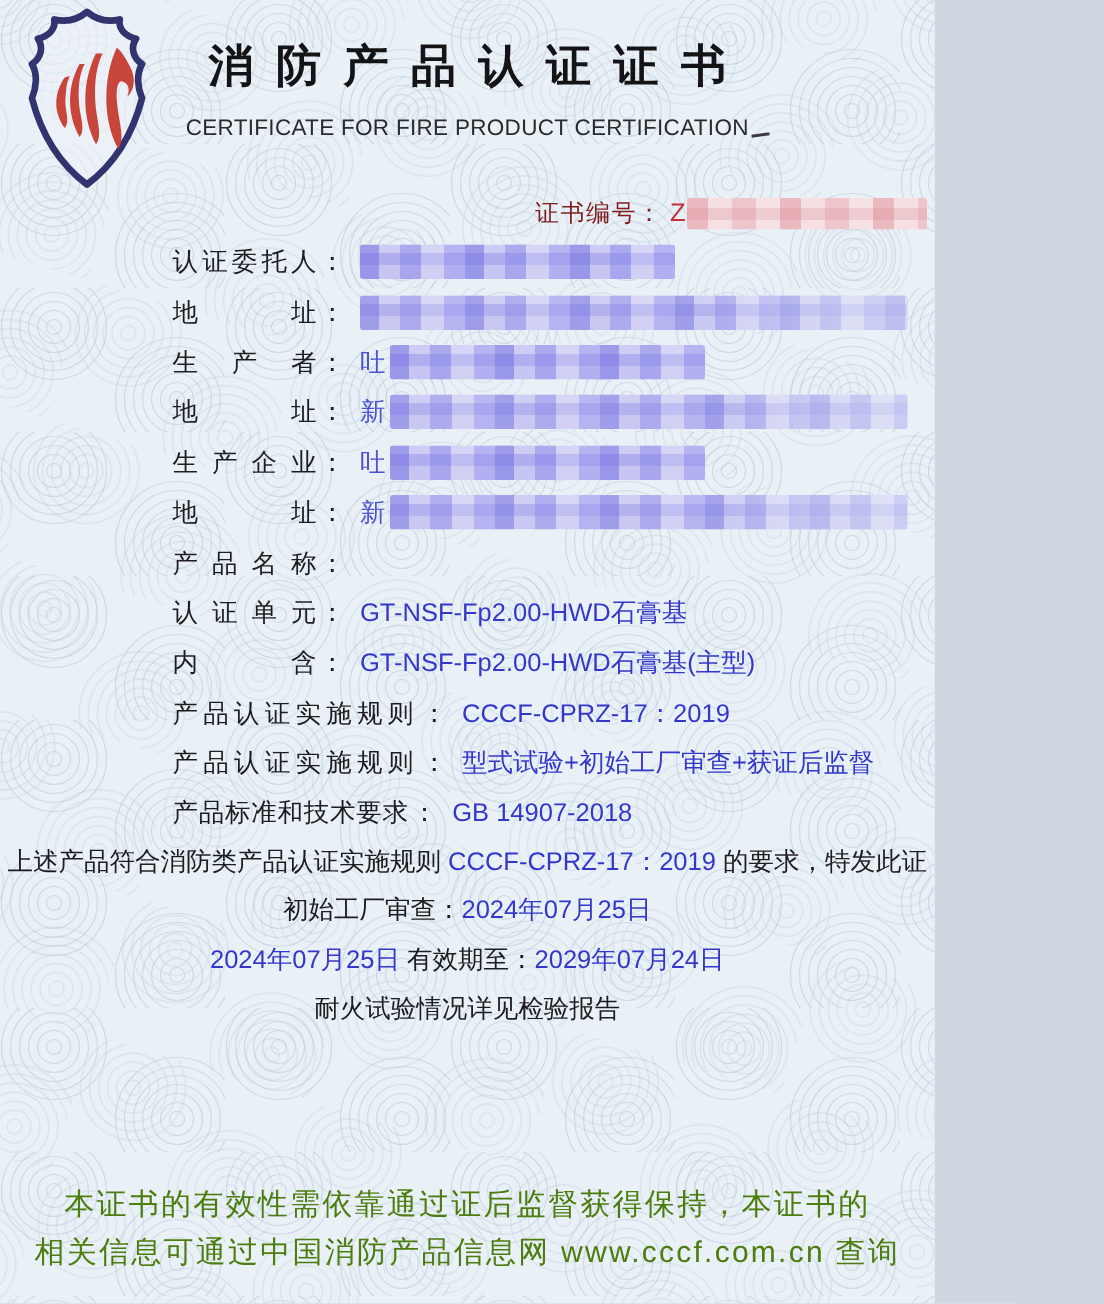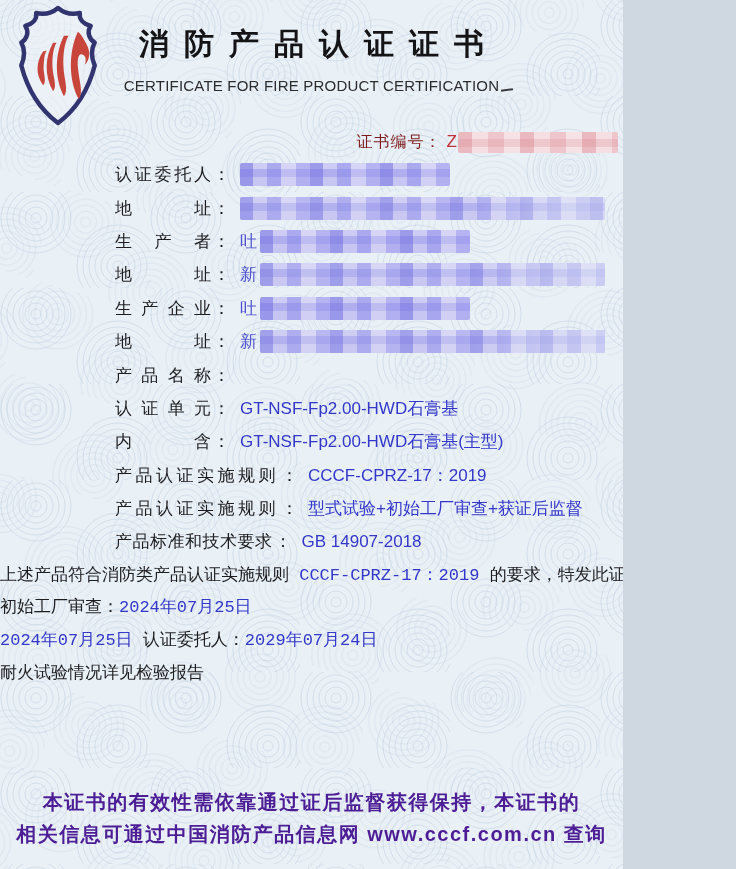--- a/index.html
+++ b/index.html
@@ -49,23 +49,23 @@
     background-image:
       repeating-linear-gradient(90deg, rgba(224,148,158,.48) 0 14px, rgba(255,255,255,.12) 14px 30px,
         rgba(230,168,176,.42) 30px 46px, rgba(255,255,255,.2) 46px 62px),
       repeating-linear-gradient(180deg, rgba(255,255,255,.3) 0 7px, rgba(219,158,167,.25) 7px 15px);
     width:160px;
   }
   .rn{width:210px;}
   .rw{flex:1;margin-right:12px;
       box-shadow:inset -120px 0 60px -30px rgba(233,240,246,.45);}
   .mid{position:absolute;top:558px;left:0;right:0;font-size:17px;}
-  .mid .line{height:32.6px;display:flex;justify-content:flex-start;align-items:center;white-space:pre;font-family:Liberation Mono, monospace;}
+  .mid .line{height:32.6px;display:flex;justify-content:center;align-items:center;white-space:pre;}
   .mid .line span{white-space:pre;}
-  .footer{position:absolute;top:786px;left:0;right:0;font-size:20px;color:#4c1d95;letter-spacing:1.5px;font-weight:bold;}
+  .footer{position:absolute;top:786px;left:0;right:0;font-size:20px;color:#4d7c0f;letter-spacing:1.5px;}
   .footer .fline{height:32px;display:flex;justify-content:center;align-items:center;white-space:pre;}
 </style>
 </head>
 <body>
 
 <div class="cert">
 
   <svg class="bg" width="736" height="869" xmlns="http://www.w3.org/2000/svg">
     <defs>
       <pattern id="gw1" width="150" height="96" patternUnits="userSpaceOnUse">
@@ -198,21 +198,21 @@
   </div>
 
   <div class="mid">
     <div class="line">
       <span>上述产品符合消防类产品认证实施规则 </span><span class="val">CCCF-CPRZ-17：2019</span><span> 的要求，特发此证</span>
     </div>
     <div class="line">
       <span>初始工厂审查：</span><span class="val">2024年07月25日</span>
     </div>
     <div class="line">
-      <span class="val">2024年07月25日</span><span> 认证委托人：</span><span class="val">2029年07月24日</span>
+      <span class="val">2024年07月25日</span><span> 有效期至：</span><span class="val">2029年07月24日</span>
     </div>
     <div class="line">
       <span>耐火试验情况详见检验报告</span>
     </div>
   </div>
 
   <div class="footer">
     <div class="fline">本证书的有效性需依靠通过证后监督获得保持，本证书的</div>
     <div class="fline">相关信息可通过中国消防产品信息网 www.cccf.com.cn 查询</div>
   </div>

